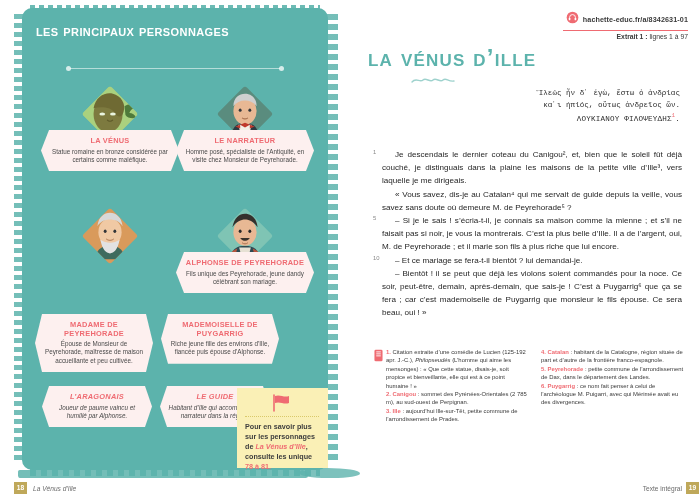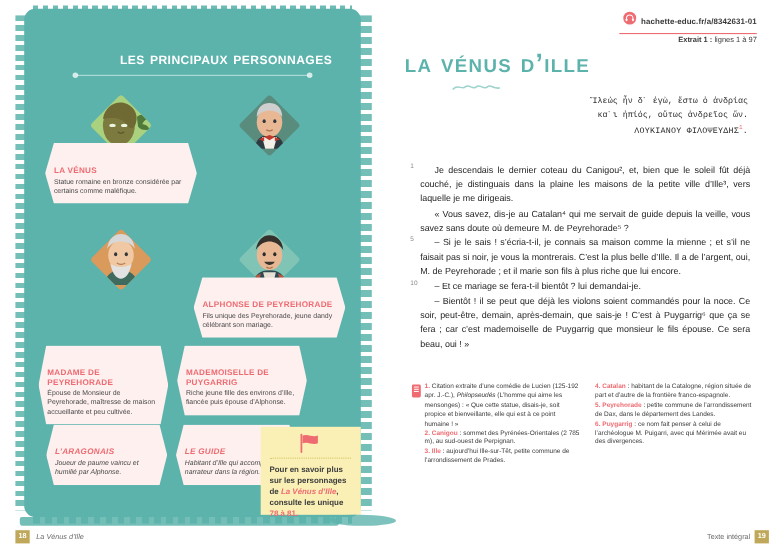--- a/index.html
+++ b/index.html
@@ -32,22 +32,22 @@
     background:repeating-linear-gradient(to right,#5cb3ac 0px,#5cb3ac 5px,transparent 5px,transparent 9px);
     opacity:.9;
   }
   .teal-rough-b{
     position:absolute;left:30px;top:466px;width:290px;height:10px;
     background:repeating-linear-gradient(to right,#5cb3ac 0px,#5cb3ac 6px,transparent 6px,transparent 11px);
     opacity:.9;
   }
 
   .info-title{
-    position:absolute;left:16px;top:22px;width:286px;
-    text-align:right;color:#ffffff;line-height:1.12;margin-top:23px;
+    position:absolute;left:36px;top:22px;width:286px;
+    text-align:left;color:#ffffff;line-height:1.12;
   }
   .info-title .l1{
     display:block;font-size:15.5px;font-weight:bold;letter-spacing:.4px;
     font-variant:small-caps;text-transform:lowercase;
   }
   .info-title .l2{
     display:block;font-size:15.5px;font-weight:bold;letter-spacing:.3px;margin-top:1px;
     font-variant:small-caps;text-transform:lowercase;
   }
   .info-title .l2 em{font-style:italic;}
@@ -70,21 +70,21 @@
   }
   .diamond .inner{
     position:absolute;left:0;top:0;width:100%;height:100%;
     transform:rotate(-45deg) scale(1.45);
   }
   .face{position:absolute;left:0;top:0;width:100%;height:100%;}
   .hexcard{
     position:relative;margin:-12px auto 0;width:138px;
     background:#fdf0ef;
     clip-path:polygon(8px 0,130px 0,138px 50%,130px 100%,8px 100%,0 50%);
-    padding:21px 8px 7px;box-sizing:border-box;text-align:left;
+    padding:7px 8px 7px;box-sizing:border-box;text-align:center;
   }
   .hexcard h4{
     margin:0 0 2px;color:#ef6b72;font-size:7.4px;font-weight:bold;
     letter-spacing:.25px;line-height:1.15;text-transform:uppercase;
   }
   .hexcard p{
     margin:0;color:#4a4a4a;font-size:6.3px;line-height:1.32;
   }
   .char.narrow{width:120px;}
   .char.narrow .hexcard{width:118px;clip-path:polygon(7px 0,111px 0,118px 50%,111px 100%,7px 100%,0 50%);}
@@ -223,20 +223,24 @@
                 <ellipse cx="25" cy="26" rx="1.5" ry="1.8" fill="#33363a"></ellipse>
                 <ellipse cx="35" cy="26" rx="1.5" ry="1.8" fill="#33363a"></ellipse>
                 <path d="M27 34c2 1.5 4 1.5 6 0" stroke="#a8704f" stroke-width="1.2" fill="none"></path>
                 <path d="M30 44l-5-3 5-2 5 2z" fill="#c0392b"></path>
                 <path d="M25 41l-5 2 5 2z" fill="#c0392b"></path>
                 <path d="M35 41l5 2-5 2z" fill="#c0392b"></path>
               </svg>
           </div>
         </div>
       </div>
+      <div class="hexcard">
+        <h4>Le narrateur</h4>
+        <p>Homme posé, spécialiste de l’Antiquité, en visite chez Monsieur de Peyrehorade.</p>
+      </div>
     </div>
 
     <div class="char" style="left:40px;top:208px;">
       <div class="diamond-wrap">
         <div class="diamond">
           <div class="inner">
             <svg viewBox="0 0 60 60" class="face">
                 <rect width="60" height="60" fill="#d99a5b"></rect>
                 <path d="M14 54c2-10 7-14 16-14s14 4 16 14z" fill="#3e6b5e"></path>
                 <ellipse cx="30" cy="26" rx="12" ry="14" fill="#f0c9a4"></ellipse>

